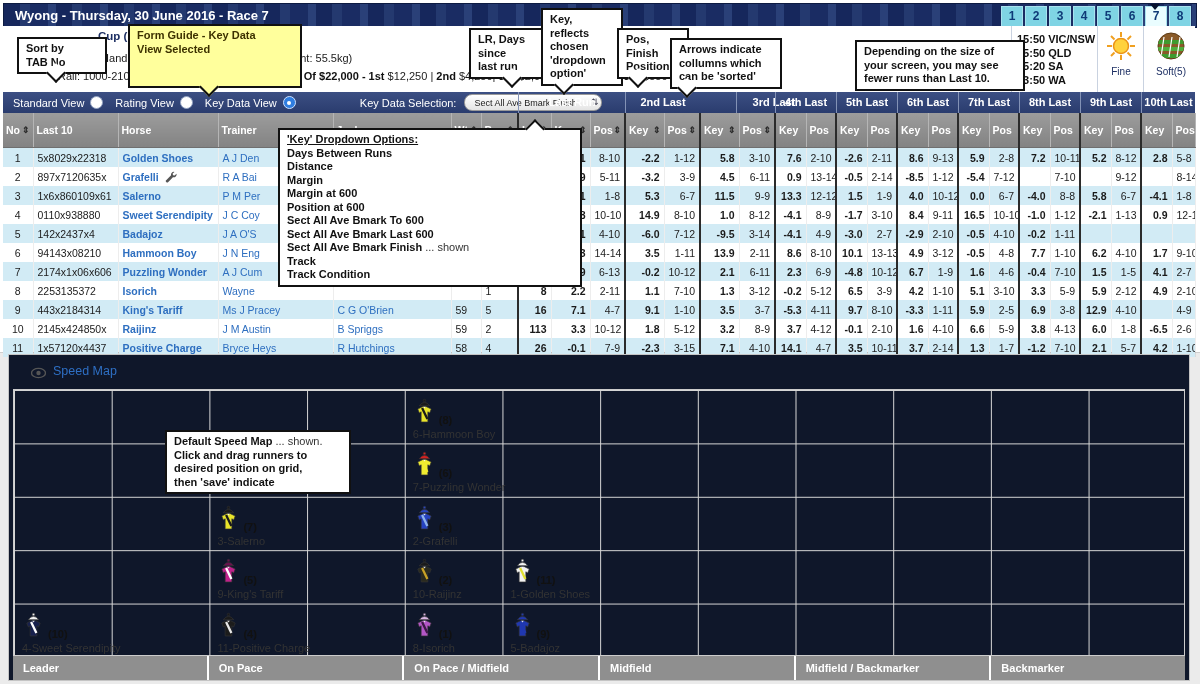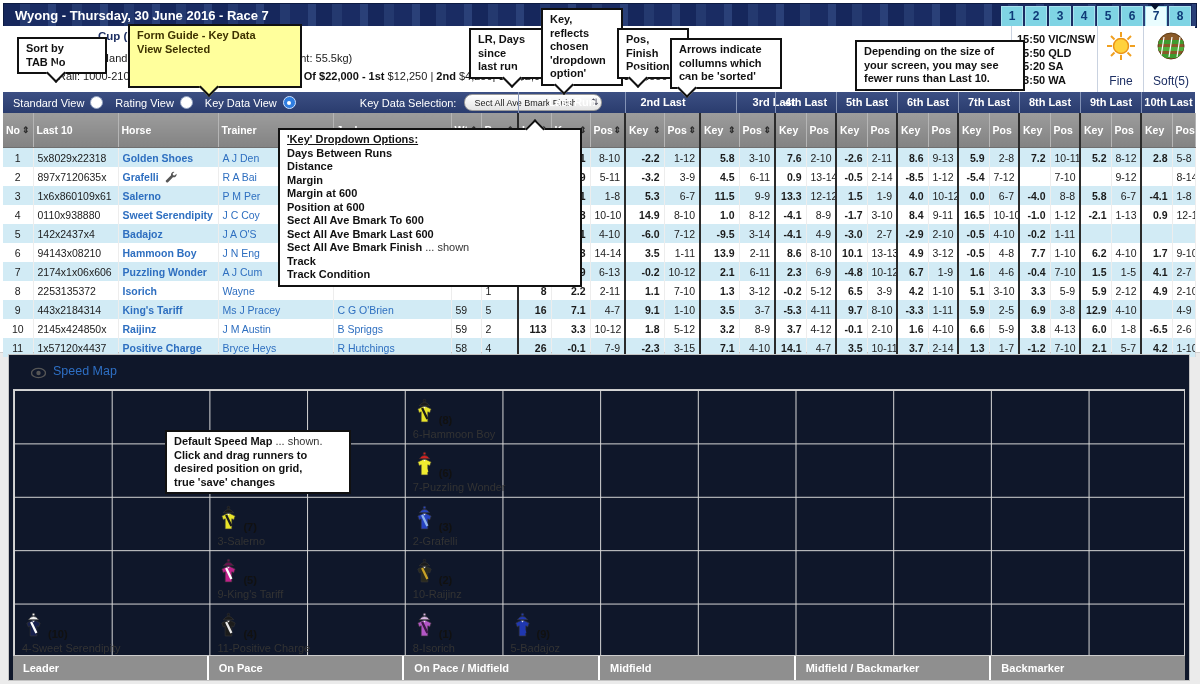--- a/index.html
+++ b/index.html
@@ -16,21 +16,21 @@
   
   .race-header{position:absolute;left:3px;top:26px;width:1192px;height:66px;background:#fff}
   .rline{position:absolute;font-size:11px;color:#1a1a1a;white-space:nowrap}
   .rline1{left:95px;top:4px;font-weight:bold;color:#1d2f63;font-size:11.5px}
   .rline2{left:92px;top:26px}
   .rline3{left:55px;top:44px}
   .rline3 b{color:#111}
   .hdiv{position:absolute;top:0;height:66px;border-left:1px solid #c9d2e0}
   .times{position:absolute;left:1014px;top:7px;font-size:11px;font-weight:bold;color:#111;line-height:13.5px;white-space:nowrap}
   .wxbox{position:absolute;top:5px;width:44px;text-align:center}
-  .wxlabel{font-size:12px;color:#1d2f63;margin-top:9px}
+  .wxlabel{font-size:10px;color:#1d2f63;margin-top:1px}
   
   .viewbar{position:absolute;left:3px;top:92px;width:1192px;height:21px;background:linear-gradient(#3c4f83,#2a3c6e);color:#fff;font-size:11px}
   .vbleft{position:absolute;left:10px;top:0;height:21px;display:flex;align-items:center;white-space:nowrap}
   .radio{display:inline-block;width:11px;height:11px;border-radius:50%;background:#fff;border:1px solid #93a3c4;margin:0 12px 0 6px;position:relative}
   .radio.sel{background:#2f7de0;border-color:#cfe2ff}
   .radio.sel::after{content:"";position:absolute;left:3.5px;top:3.5px;width:4px;height:4px;border-radius:50%;background:#fff}
   .kdslabel{margin-left:52px;margin-right:8px}
   .select{width:124px;height:15px;background:linear-gradient(#ffffff,#e4e4e4);border:1px solid #9a9a9a;border-radius:8px;font-size:9px;color:#222;display:flex;align-items:center;padding:0 3px 0 9px}
   .selarrows{margin-left:auto;font-size:9px;color:#445;line-height:13px}
   .ghead{position:absolute;top:0;height:21px;line-height:21px;text-align:center;font-weight:bold;font-size:11px;color:#fff;border-left:1px solid #8392b6;box-sizing:border-box}
@@ -650,20 +650,33 @@
               <circle cx="12" cy="3.6" r="1.3" fill="#1a1a1a" stroke="#333" stroke-width="0.6"></circle>
               <path d="M6.5 9 Q12 2 17.5 9 Z" fill="#1a1a1a" stroke="#333" stroke-width="0.7"></path>
               <path d="M5 12.5 L10 10 L14 10 L19 12.5 L17.4 16.6 L15.5 15.4 L15.5 26 L8.5 26 L8.5 15.4 L6.6 16.6 Z" fill="#2b2b1e" stroke="#333" stroke-width="0.7"></path>
               <path d="M9.5 11.5 L15 23" stroke="#c9a227" stroke-width="2.4" fill="none"></path>
               <path d="M10.6 10 L12 12 L13.4 10 Z" fill="#ffffff" opacity="0.85"></path>
             </svg></span>
           <span class="gate">(2)</span>
         </div>
         <div class="r2">10-Raijinz</div>
       </div>
+      <div class="runner" style="left: 496.5px; top: 167.2px;">
+        <div class="r1">
+          <span><svg width="23" height="26" viewBox="0 0 24 27">
+              <circle cx="12" cy="3.6" r="1.3" fill="#f2f2f2" stroke="#333" stroke-width="0.6"></circle>
+              <path d="M6.5 9 Q12 2 17.5 9 Z" fill="#f2f2f2" stroke="#333" stroke-width="0.7"></path>
+              <path d="M5 12.5 L10 10 L14 10 L19 12.5 L17.4 16.6 L15.5 15.4 L15.5 26 L8.5 26 L8.5 15.4 L6.6 16.6 Z" fill="#f2f2f2" stroke="#333" stroke-width="0.7"></path>
+              <path d="M9.5 11.5 L15 23" stroke="#e0e030" stroke-width="2.4" fill="none"></path>
+              <path d="M10.6 10 L12 12 L13.4 10 Z" fill="#ffffff" opacity="0.85"></path>
+            </svg></span>
+          <span class="gate">(11)</span>
+        </div>
+        <div class="r2">1-Golden Shoes</div>
+      </div>
       <div class="runner" style="left: 8px; top: 220.6px;">
         <div class="r1">
           <span><svg width="23" height="26" viewBox="0 0 24 27">
               <circle cx="12" cy="3.6" r="1.3" fill="#f2f2f2" stroke="#333" stroke-width="0.6"></circle>
               <path d="M6.5 9 Q12 2 17.5 9 Z" fill="#f2f2f2" stroke="#333" stroke-width="0.7"></path>
               <path d="M5 12.5 L10 10 L14 10 L19 12.5 L17.4 16.6 L15.5 15.4 L15.5 26 L8.5 26 L8.5 15.4 L6.6 16.6 Z" fill="#17204d" stroke="#333" stroke-width="0.7"></path>
               <path d="M9.5 11.5 L15 23" stroke="#ffffff" stroke-width="2.4" fill="none"></path>
               <path d="M10.6 10 L12 12 L13.4 10 Z" fill="#ffffff" opacity="0.85"></path>
             </svg></span>
           <span class="gate">(10)</span>
@@ -752,14 +765,14 @@
     <div>Sect All Ave Bmark To 600</div>
     <div>Sect All Ave Bmark Last 600</div>
     <div>Sect All Ave Bmark Finish<span class="shownnote"> ... shown</span></div>
     <div>Track</div>
     <div>Track Condition</div>
   </div>
 <div class="co" style="left:165px;top:430px;width:168px" id="smnote">
     <div><b>Default Speed Map</b><span class="shownnote"> ... shown.</span></div>
     <div>Click and drag runners to</div>
     <div>desired position on grid,</div>
-    <div>true 'save' changes</div>
+    <div>then 'save' indicate</div>
   </div>
 
 </body></html>

